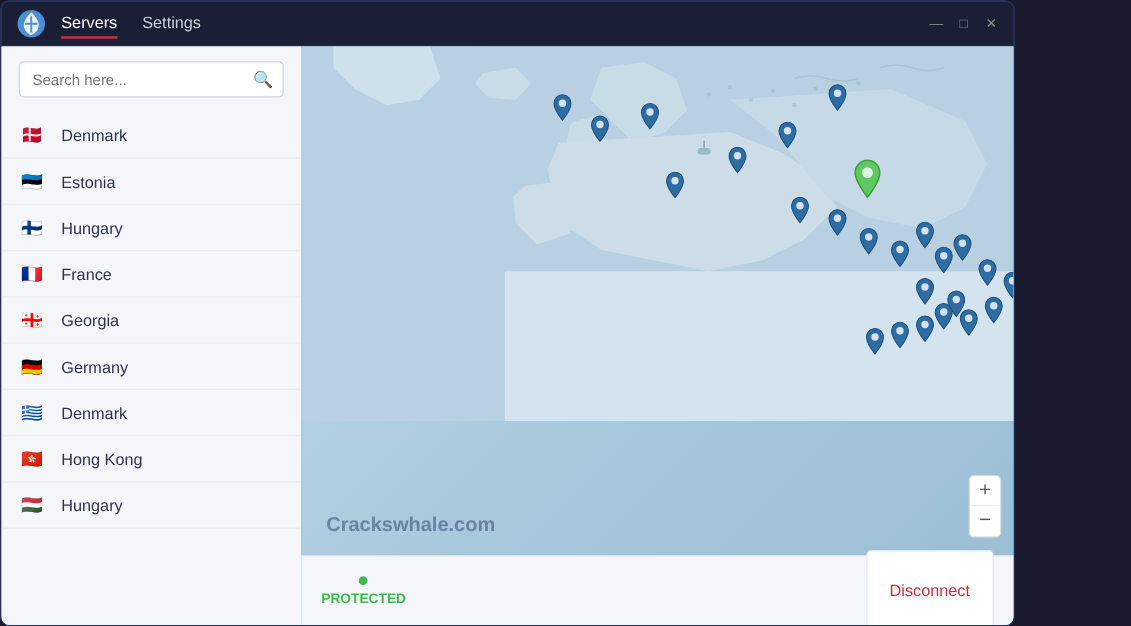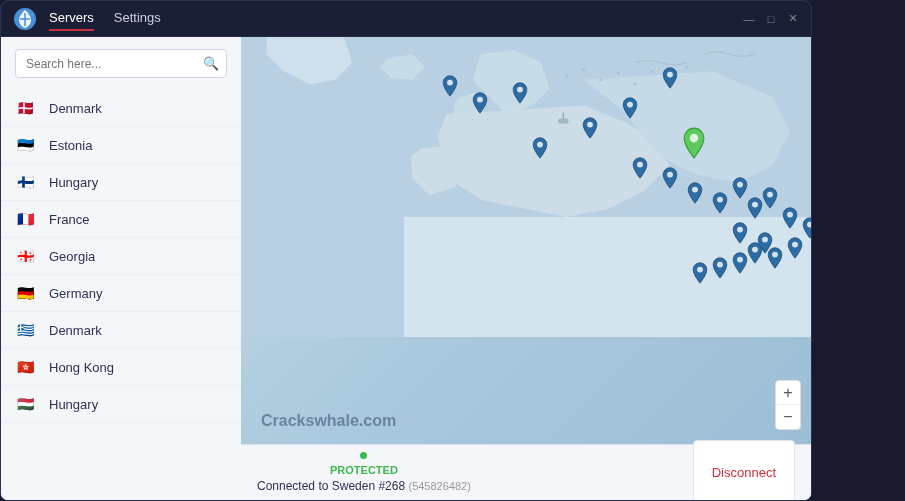--- a/index.html
+++ b/index.html
@@ -527,23 +527,19 @@
         <div class="zoom-btn">+</div>
         <div class="zoom-btn">−</div>
       </div>
 
       <div class="status-bar">
         <div class="status-info">
           <div class="status-protected">
             <div class="status-dot"></div>
             <span>PROTECTED</span>
           </div>
-          <div class="status-connection">
-            <span>Connected to Sweden #268</span>
-            <span class="status-server-id">(545826482)</span>
-          </div>
         </div>
         <button class="disconnect-btn">Disconnect</button>
       </div>
     </div>
 
   </div>
 </div>
 
 </body></html>

